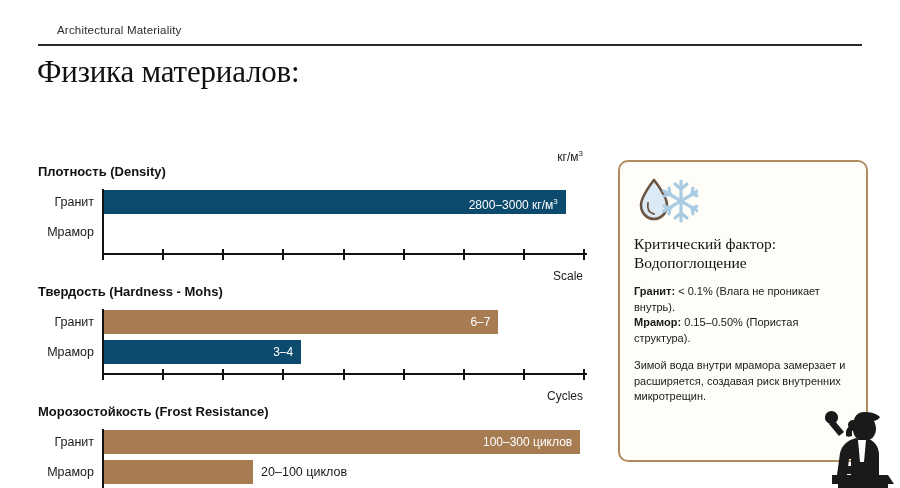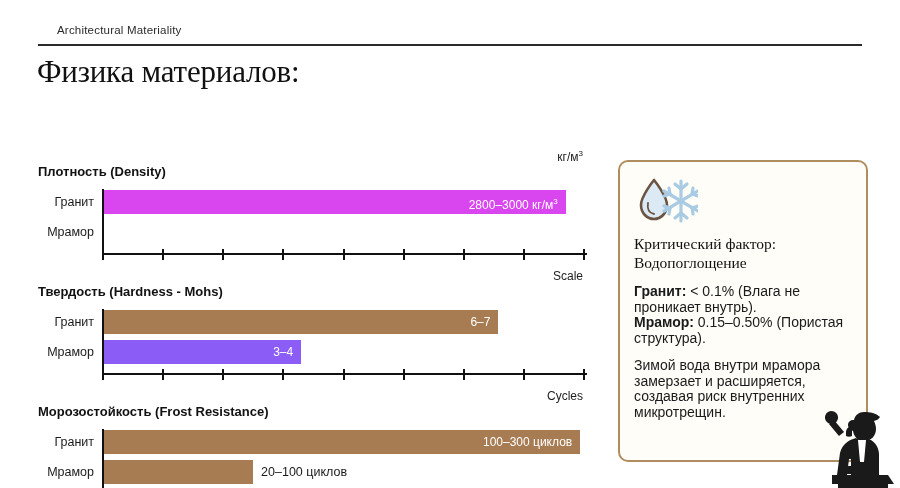--- a/index.html
+++ b/index.html
@@ -65,21 +65,21 @@
     position:absolute;left:618px;top:160px;width:250px;height:302px;
     border:2px solid #b08d5e;border-radius:10px;background:#fffdf8;
     box-sizing:border-box;padding:12px 14px 10px 14px;overflow:hidden;
   }
   .card-icon{width:62px;height:50px;margin:2px 0 8px 2px;}
   .card-head{
     font-family:"Liberation Serif",serif;font-size:15.5px;line-height:19px;
     color:#111;margin-bottom:12px;
   }
   .card-head .ln{display:block;}
-  .card-body{font-size:14px;line-height:15.5px;color:#1a1a1a;}
+  .card-body{font-size:11px;line-height:15.5px;color:#1a1a1a;}
   .card-body b{font-weight:bold;}
   .card-body p{margin:0;}
   .card-body .gap{height:12px;}
 
   .mason{position:absolute;left:818px;top:396px;width:82px;height:92px;}
 </style>
 </head>
 <body>
 
 <div class="page">
@@ -94,21 +94,21 @@
   <div class="charts">
       <div class="section">
         <div class="sec-head">
           <div class="sec-title">Плотность (Density)</div>
           <div class="sec-unit"><span>кг/м</span><sup>3</sup></div>
         </div>
         <div class="plot">
           <div class="axisline"></div>
           <div class="row">
             <div class="rowlabel">Гранит</div>
-            <div class="bar" style="width: 96%; background: #d946ef;">
+            <div class="bar" style="width: 96%; background: #0c4a6e;">
               <span class="barval-in"><span>2800–3000 кг/м</span><sup>3</sup></span>
             </div>
           </div>
           <div class="row">
             <div class="rowlabel">Мрамор</div>
           </div>
           <div class="axis">
             <div class="base"></div>
             <div class="tick" style="left: 0%;"></div>
             <div class="tick" style="left: 12.5%;"></div>
@@ -130,21 +130,21 @@
         <div class="plot">
           <div class="axisline"></div>
           <div class="row">
             <div class="rowlabel">Гранит</div>
             <div class="bar" style="width: 82%; background: rgb(168, 124, 82);">
               <span class="barval-in"><span>6–7</span></span>
             </div>
           </div>
           <div class="row">
             <div class="rowlabel">Мрамор</div>
-            <div class="bar" style="width: 41%; background: #8b5cf6;">
+            <div class="bar" style="width: 41%; background: #0c4a6e;">
               <span class="barval-in"><span>3–4</span></span>
             </div>
           </div>
           <div class="axis">
             <div class="base"></div>
             <div class="tick" style="left: 0%;"></div>
             <div class="tick" style="left: 12.5%;"></div>
             <div class="tick" style="left: 25%;"></div>
             <div class="tick" style="left: 37.5%;"></div>
             <div class="tick" style="left: 50%;"></div>

